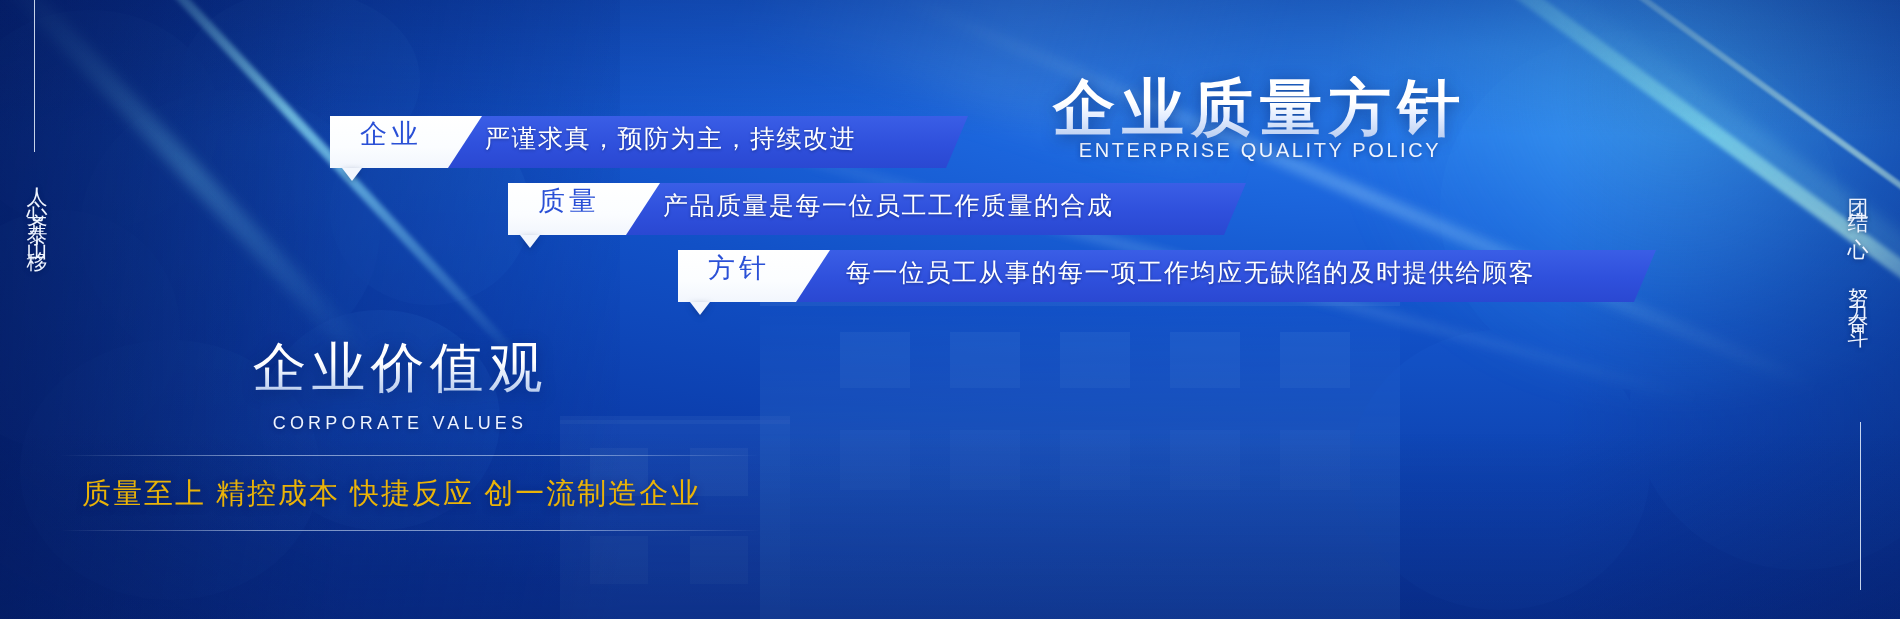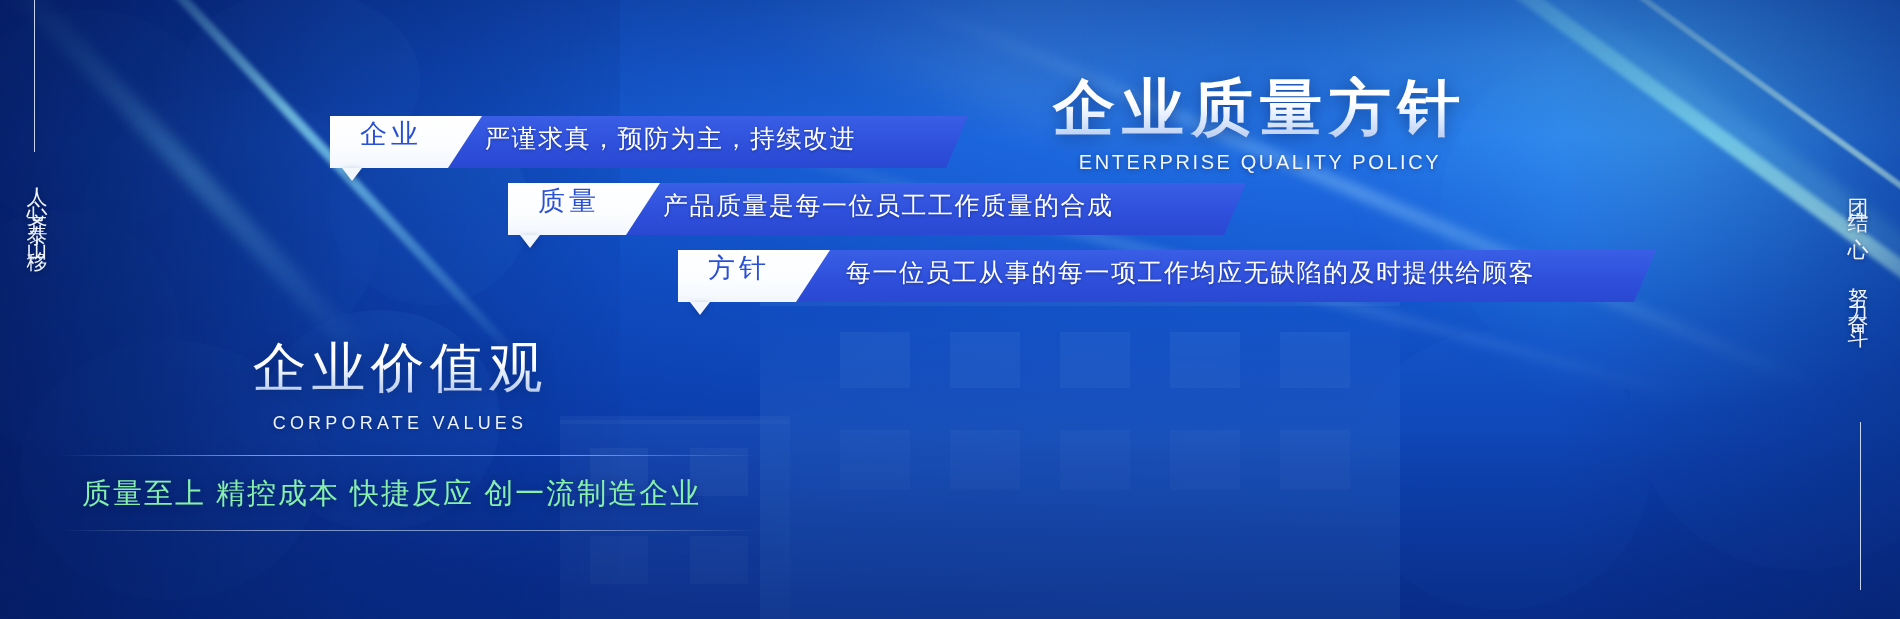--- a/index.html
+++ b/index.html
@@ -88,21 +88,20 @@
   .policy-block{position:absolute;left:1050px;top:76px;width:420px;text-align:center;}
   .policy-cn{
     font-size:62px;font-weight:bold;letter-spacing:7px;line-height:1.02;
     background:linear-gradient(180deg,#ffffff 0%,#ffffff 42%,#e2ecff 66%,#b9cdf0 100%);
     -webkit-background-clip:text;background-clip:text;color:transparent;
     -webkit-text-fill-color:transparent;
     filter:drop-shadow(0 3px 8px rgba(2,22,80,.45));
     white-space:nowrap;
   }
   .policy-en{
-    margin-top:12px;
     font-size:20px;letter-spacing:2.6px;color:#f2f7ff;
     text-shadow:0 1px 5px rgba(2,22,80,.45);
     white-space:nowrap;
   }
 
   
   .values-block{position:absolute;left:200px;top:340px;width:400px;text-align:center;}
   .values-cn{
     font-size:54px;font-weight:normal;letter-spacing:5px;line-height:1.02;
     background:linear-gradient(180deg,#ffffff 0%,#ffffff 40%,#dfe9fa 64%,#b3c8ec 100%);
@@ -116,21 +115,21 @@
     font-size:18px;letter-spacing:4.2px;color:#eef4ff;
     text-shadow:0 1px 5px rgba(2,22,80,.45);
     white-space:nowrap;
   }
 
   .tagline-wrap{position:absolute;left:60px;top:455px;width:700px;}
   .tag-rule{height:1px;background:linear-gradient(90deg,rgba(220,235,255,0) 0%,rgba(220,235,255,.55) 28%,rgba(220,235,255,.55) 72%,rgba(220,235,255,0) 100%);}
   .tag-rule.bottom{margin-top:0;}
   .tagline{
     padding:18px 0 16px 22px;
-    font-size:29px;color:#86efac;letter-spacing:2px;font-weight:500;
+    font-size:29px;color:#eab308;letter-spacing:2px;font-weight:500;
     text-shadow:0 2px 7px rgba(2,22,80,.5);
     white-space:nowrap;
   }
 
   
   .ribbon{position:absolute;height:52px;display:flex;align-items:stretch;}
   .rb-bar{
     position:absolute;left:0;top:0;height:52px;
     background:linear-gradient(180deg,#3a5ee6 0%,#2f50dc 55%,#2a48d2 100%);
     clip-path:polygon(22px 0, 100% 0, calc(100% - 22px) 100%, 0 100%);

